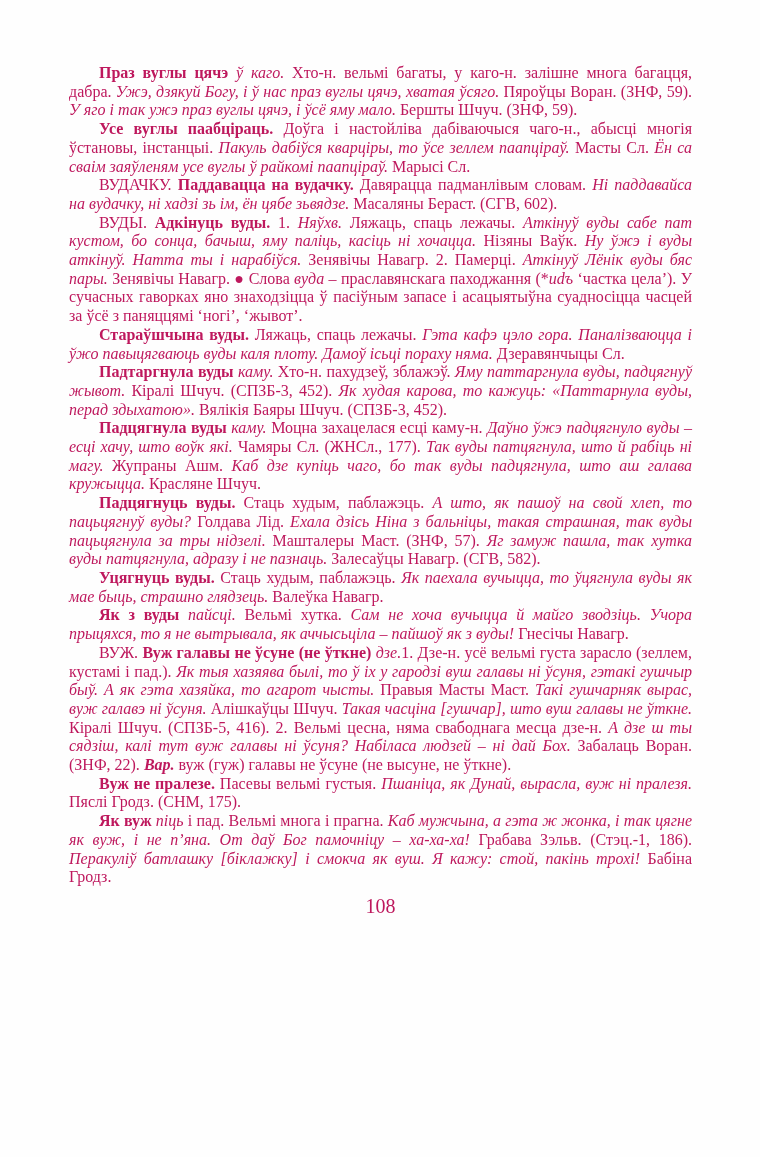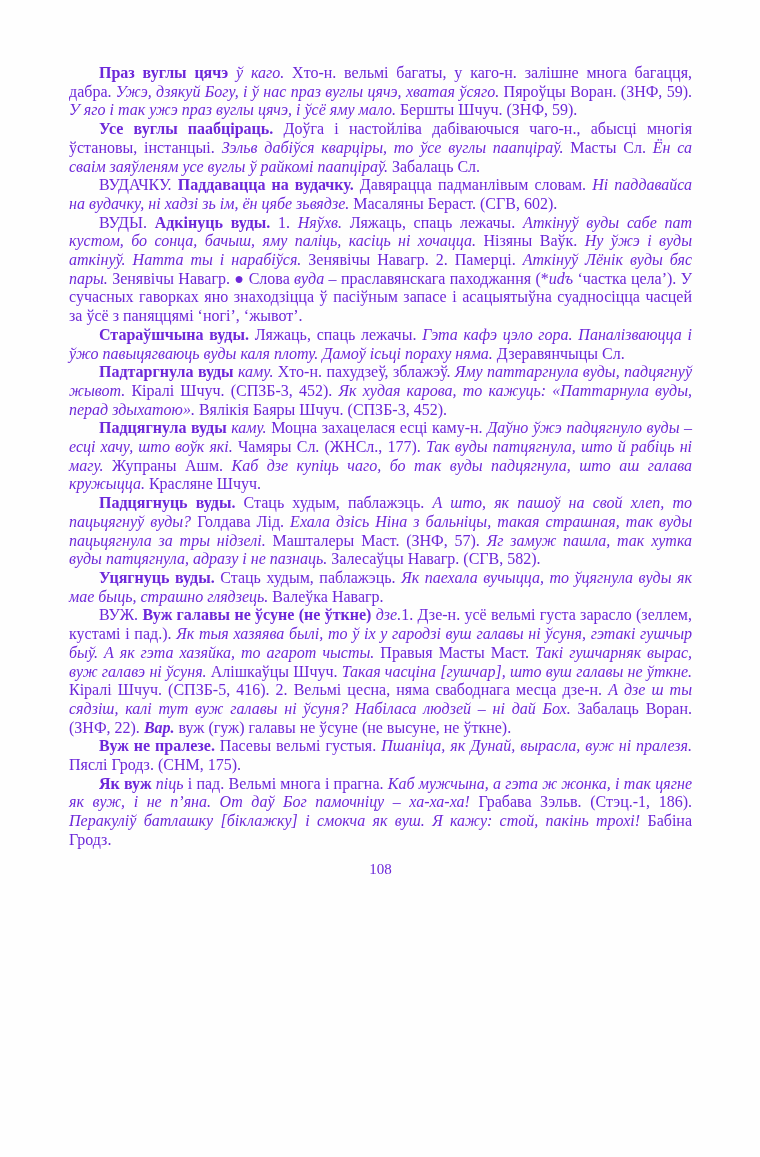--- a/index.html
+++ b/index.html
@@ -5,21 +5,21 @@
   html, body {
     margin: 0;
     padding: 0;
     background: #ffffff;
   }
   .page {
     position: relative;
     width: 760px;
     height: 1157px;
     background: #fefefe;
-    color: #6d28d9;
+    color: #be185d;
     font-family: "Liberation Serif", "DejaVu Serif", serif;
     overflow: hidden;
   }
   .text-block {
     position: absolute;
     left: 69px;
     top: 64px;
     width: 623px;
   }
   .text-block p {
@@ -30,40 +30,41 @@
     font-size: 16px;
     line-height: 18.7px;
   }
   .seg-r  { font-weight: normal; font-style: normal; }
   .seg-b  { font-weight: bold;   font-style: normal; }
   .seg-i  { font-weight: normal; font-style: italic; }
   .seg-bi { font-weight: bold;   font-style: italic; margin-top: 20px; }
   .pagenum {
     margin-top: 10px;
     text-align: center;
-    font-size: 15px;
+    font-size: 20px;
     line-height: 19px;
     font-weight: normal;
   }
 </style>
 </head>
 <body>
 
 <div class="page">
   <div class="text-block">
     <main id="paragraphs">
         <p><span class="seg-b">Праз вуглы цячэ </span><span class="seg-i">ў каго. </span><span class="seg-r">Хто-н. вельмі багаты, у каго-н. залішне многа багацця, дабра. </span><span class="seg-i">Ужэ, дзякуй Богу, і ў нас праз вуглы цячэ, хватая ўсяго. </span><span class="seg-r">Пяроўцы Воран. (ЗНФ, 59). </span><span class="seg-i">У яго і так ужэ праз вуглы цячэ, і ўсё яму мало. </span><span class="seg-r">Бершты Шчуч. (ЗНФ, 59).</span></p>
-        <p><span class="seg-b">Усе вуглы паабціраць. </span><span class="seg-r">Доўга і настойліва дабіваючыся чаго-н., абысці многія ўстановы, інстанцыі. </span><span class="seg-i">Зэльв дабіўся кварціры, то ўсе вуглы паапціраў. </span><span class="seg-r">Масты Сл. </span><span class="seg-i">Ён са сваім заяўленям усе вуглы ў райкомі паапціраў. </span><span class="seg-r">Забалаць Сл.</span></p>
+        <p><span class="seg-b">Усе вуглы паабціраць. </span><span class="seg-r">Доўга і настойліва дабіваючыся чаго-н., абысці многія ўстановы, інстанцыі. </span><span class="seg-i">Пакуль дабіўся кварціры, то ўсе зеллем паапціраў. </span><span class="seg-r">Масты Сл. </span><span class="seg-i">Ён са сваім заяўленям усе вуглы ў райкомі паапціраў. </span><span class="seg-r">Марысі Сл.</span></p>
         <p><span class="seg-r">ВУДАЧКУ. </span><span class="seg-b">Паддавацца на вудачку. </span><span class="seg-r">Давярацца падманлівым словам. </span><span class="seg-i">Ні паддавайса на вудачку, ні хадзі зь ім, ён цябе зьвядзе. </span><span class="seg-r">Масаляны Бераст. (СГВ, 602).</span></p>
         <p><span class="seg-r">ВУДЫ. </span><span class="seg-b">Адкінуць вуды. </span><span class="seg-r">1. </span><span class="seg-i">Няўхв. </span><span class="seg-r">Ляжаць, спаць лежачы. </span><span class="seg-i">Аткінуў вуды сабе пат кустом, бо сонца, бачыш, яму паліць, касіць ні хочацца. </span><span class="seg-r">Нізяны Ваўк. </span><span class="seg-i">Ну ўжэ і вуды аткінуў. Натта ты і нарабіўся. </span><span class="seg-r">Зенявічы Навагр. 2. Памерці. </span><span class="seg-i">Аткінуў Лёнік вуды бяс пары. </span><span class="seg-r">Зенявічы Навагр. ● Слова </span><span class="seg-i">вуда </span><span class="seg-r">– праславянскага паходжання (*</span><span class="seg-i">udъ </span><span class="seg-r">‘частка цела’). У сучасных гаворках яно знаходзіцца ў пасіўным запасе і асацыятыўна суадносіцца часцей за ўсё з паняццямі ‘ногі’, ‘жывот’.</span></p>
         <p><span class="seg-b">Стараўшчына вуды. </span><span class="seg-r">Ляжаць, спаць лежачы. </span><span class="seg-i">Гэта кафэ цэло гора. Паналізваюцца і ўжо павыцягваюць вуды каля плоту. Дамоў ісьці пораху няма. </span><span class="seg-r">Дзеравянчыцы Сл.</span></p>
         <p><span class="seg-b">Падтаргнула вуды </span><span class="seg-i">каму. </span><span class="seg-r">Хто-н. пахудзеў, зблажэў. </span><span class="seg-i">Яму паттаргнула вуды, падцягнуў жывот. </span><span class="seg-r">Кіралі Шчуч. (СПЗБ-3, 452). </span><span class="seg-i">Як худая карова, то кажуць: «Паттарнула вуды, перад здыхатою». </span><span class="seg-r">Вялікія Баяры Шчуч. (СПЗБ-3, 452).</span></p>
         <p><span class="seg-b">Падцягнула вуды </span><span class="seg-i">каму. </span><span class="seg-r">Моцна захацелася есці каму-н. </span><span class="seg-i">Даўно ўжэ падцягнуло вуды – есці хачу, што воўк які. </span><span class="seg-r">Чамяры Сл. (ЖНСл., 177). </span><span class="seg-i">Так вуды патцягнула, што й рабіць ні магу. </span><span class="seg-r">Жупраны Ашм. </span><span class="seg-i">Каб дзе купіць чаго, бо так вуды падцягнула, што аш галава кружыцца. </span><span class="seg-r">Красляне Шчуч.</span></p>
         <p><span class="seg-b">Падцягнуць вуды. </span><span class="seg-r">Стаць худым, паблажэць. </span><span class="seg-i">А што, як пашоў на свой хлеп, то пацьцягнуў вуды? </span><span class="seg-r">Голдава Лід. </span><span class="seg-i">Ехала дзісь Ніна з бальніцы, такая страшная, так вуды пацьцягнула за тры нідзелі. </span><span class="seg-r">Машталеры Маст. (ЗНФ, 57). </span><span class="seg-i">Яг замуж пашла, так хутка вуды патцягнула, адразу і не пазнаць. </span><span class="seg-r">Залесаўцы Навагр. (СГВ, 582).</span></p>
         <p><span class="seg-b">Уцягнуць вуды. </span><span class="seg-r">Стаць худым, паблажэць. </span><span class="seg-i">Як паехала вучыцца, то ўцягнула вуды як мае быць, страшно глядзець. </span><span class="seg-r">Валеўка Навагр.</span></p>
+        <p><span class="seg-b">Як з вуды </span><span class="seg-i">пайсці. </span><span class="seg-r">Вельмі хутка. </span><span class="seg-i">Сам не хоча вучыцца й майго зводзіць. Учора прыцяхся, то я не вытрывала, як аччысьціла – пайшоў як з вуды! </span><span class="seg-r">Гнесічы Навагр.</span></p>
         <p><span class="seg-r">ВУЖ. </span><span class="seg-b">Вуж галавы не ўсуне (не ўткне) </span><span class="seg-i">дзе.</span><span class="seg-r">1. Дзе-н. усё вельмі густа зарасло (зеллем, кустамі і пад.). </span><span class="seg-i">Як тыя хазяява былі, то ў іх у гародзі вуш галавы ні ўсуня, гэтакі гушчыр быў. А як гэта хазяйка, то агарот чысты. </span><span class="seg-r">Правыя Масты Маст. </span><span class="seg-i">Такі гушчарняк вырас, вуж галавэ ні ўсуня. </span><span class="seg-r">Алішкаўцы Шчуч. </span><span class="seg-i">Такая часціна [гушчар], што вуш галавы не ўткне. </span><span class="seg-r">Кіралі Шчуч. (СПЗБ-5, 416). 2. Вельмі цесна, няма свабоднага месца дзе-н. </span><span class="seg-i">А дзе ш ты сядзіш, калі тут вуж галавы ні ўсуня? Набіласа людзей – ні дай Бох. </span><span class="seg-r">Забалаць Воран. (ЗНФ, 22). </span><span class="seg-bi">Вар. </span><span class="seg-r">вуж (гуж) галавы не ўсуне (не высуне, не ўткне).</span></p>
         <p><span class="seg-b">Вуж не пралезе. </span><span class="seg-r">Пасевы вельмі густыя. </span><span class="seg-i">Пшаніца, як Дунай, вырасла, вуж ні пралезя. </span><span class="seg-r">Пяслі Гродз. (СНМ, 175).</span></p>
         <p><span class="seg-b">Як вуж </span><span class="seg-i">піць </span><span class="seg-r">і пад. Вельмі многа і прагна. </span><span class="seg-i">Каб мужчына, а гэта ж жонка, і так цягне як вуж, і не п’яна. От даў Бог памочніцу – ха-ха-ха! </span><span class="seg-r">Грабава Зэльв. (Стэц.-1, 186). </span><span class="seg-i">Перакуліў батлашку [біклажку] і смокча як вуш. Я кажу: стой, пакінь трохі! </span><span class="seg-r">Бабіна Гродз.</span></p>
       </main>
     <div class="pagenum">
       <span>108</span>
     </div>
   </div>
 </div>
 

